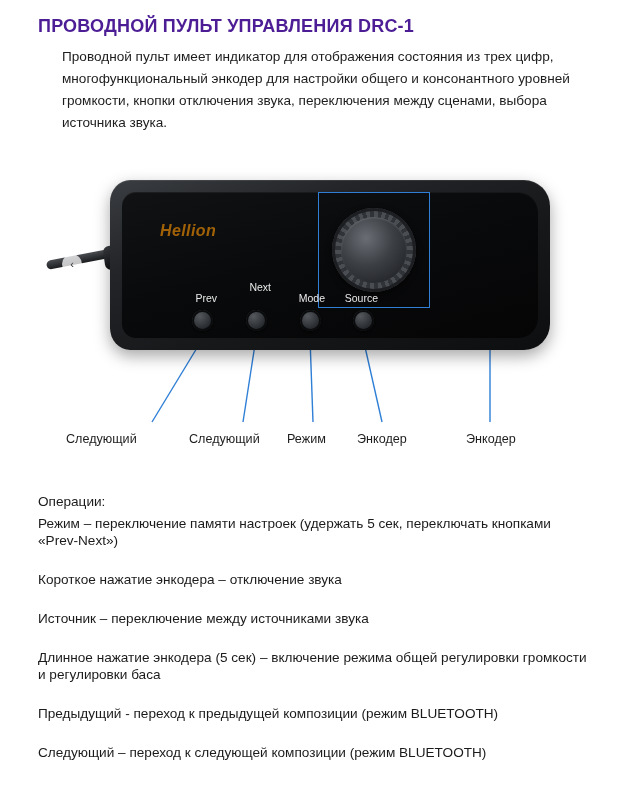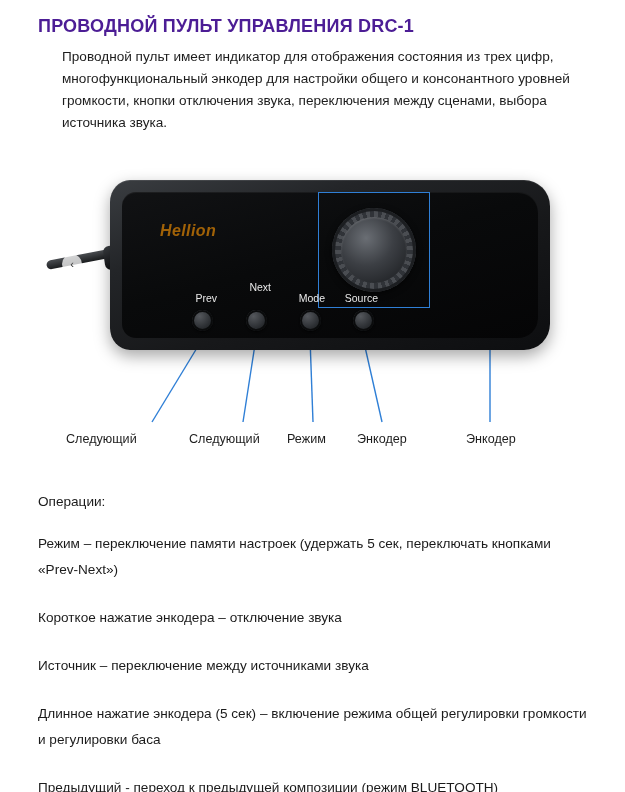--- a/index.html
+++ b/index.html
@@ -182,25 +182,25 @@
 
   
   .ops {
     position: absolute;
     left: 38px;
     top: 494px;
     width: 555px;
   }
   .ops-heading {
     font-size: 13.6px;
-    margin-bottom: 22px;
+    margin-bottom: 6px;
   }
   .ops-item {
     font-size: 13.6px;
-    line-height: 26px;
+    line-height: 17px;
     margin-bottom: 22px;
   }
 </style>
 </head>
 <body>
 
 <div class="page">
 
   <div class="title">ПРОВОДНОЙ ПУЛЬТ УПРАВЛЕНИЯ DRC-1</div>
   <div class="intro">Проводной пульт имеет индикатор для отображения состояния из трех цифр, многофункциональный энкодер для настройки общего и консонантного уровней громкости, кнопки отключения звука, переключения между сценами, выбора источника звука.</div>

